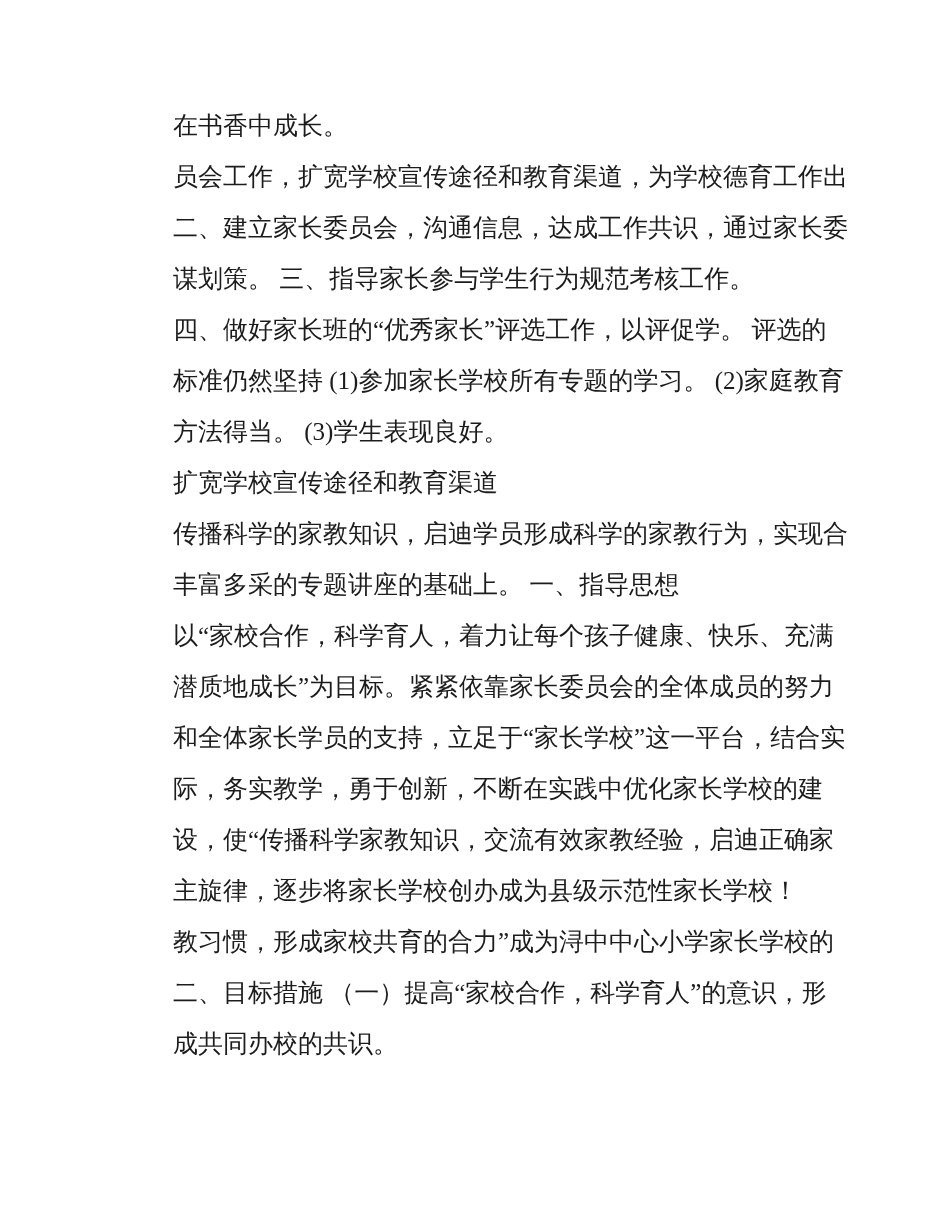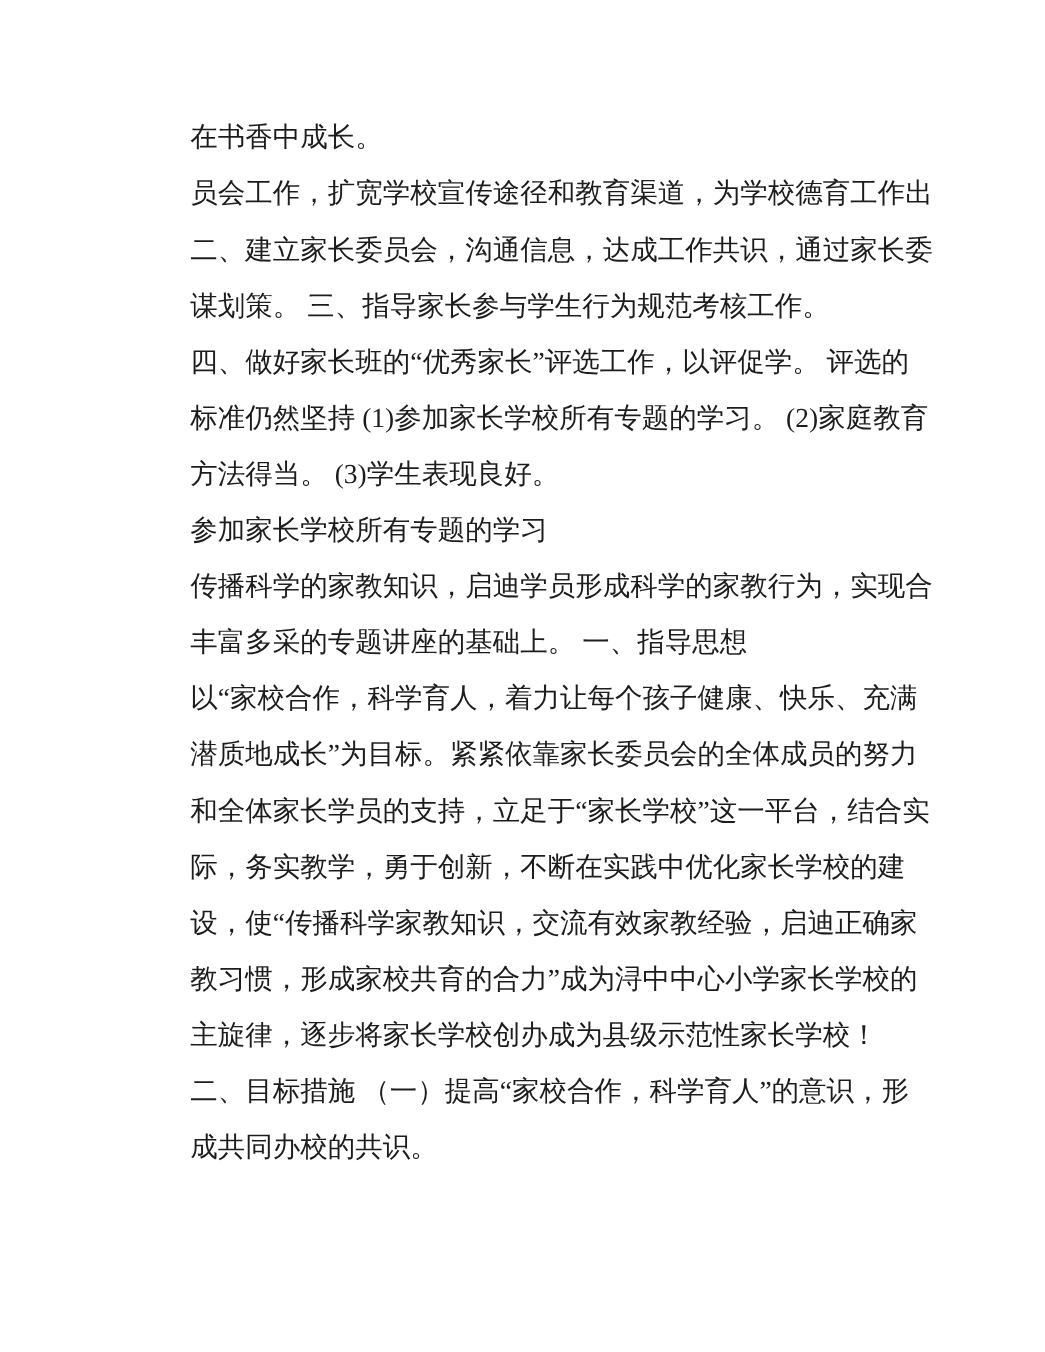--- a/index.html
+++ b/index.html
@@ -40,26 +40,26 @@
 
 <div class="page">
   <div class="doc-body">
       <div class="text-line">在书香中成长。</div>
       <div class="text-line">员会工作，扩宽学校宣传途径和教育渠道，为学校德育工作出</div>
       <div class="text-line">二、建立家长委员会，沟通信息，达成工作共识，通过家长委</div>
       <div class="text-line">谋划策。 三、指导家长参与学生行为规范考核工作。</div>
       <div class="text-line">四、做好家长班的“优秀家长”评选工作，以评促学。 评选的</div>
       <div class="text-line">标准仍然坚持 (1)参加家长学校所有专题的学习。 (2)家庭教育</div>
       <div class="text-line">方法得当。 (3)学生表现良好。</div>
-      <div class="text-line">参加家长学校所有专题的学习</div>
+      <div class="text-line">扩宽学校宣传途径和教育渠道</div>
       <div class="text-line">传播科学的家教知识，启迪学员形成科学的家教行为，实现合</div>
       <div class="text-line">丰富多采的专题讲座的基础上。 一、指导思想</div>
       <div class="text-line">以“家校合作，科学育人，着力让每个孩子健康、快乐、充满</div>
       <div class="text-line">潜质地成长”为目标。紧紧依靠家长委员会的全体成员的努力</div>
       <div class="text-line">和全体家长学员的支持，立足于“家长学校”这一平台，结合实</div>
       <div class="text-line">际，务实教学，勇于创新，不断在实践中优化家长学校的建</div>
       <div class="text-line">设，使“传播科学家教知识，交流有效家教经验，启迪正确家</div>
+      <div class="text-line">主旋律，逐步将家长学校创办成为县级示范性家长学校！</div>
       <div class="text-line">教习惯，形成家校共育的合力”成为浔中中心小学家长学校的</div>
-      <div class="text-line">主旋律，逐步将家长学校创办成为县级示范性家长学校！</div>
       <div class="text-line">二、目标措施 （一）提高“家校合作，科学育人”的意识，形</div>
       <div class="text-line">成共同办校的共识。</div>
     </div>
 </div>
 
 </body></html>

